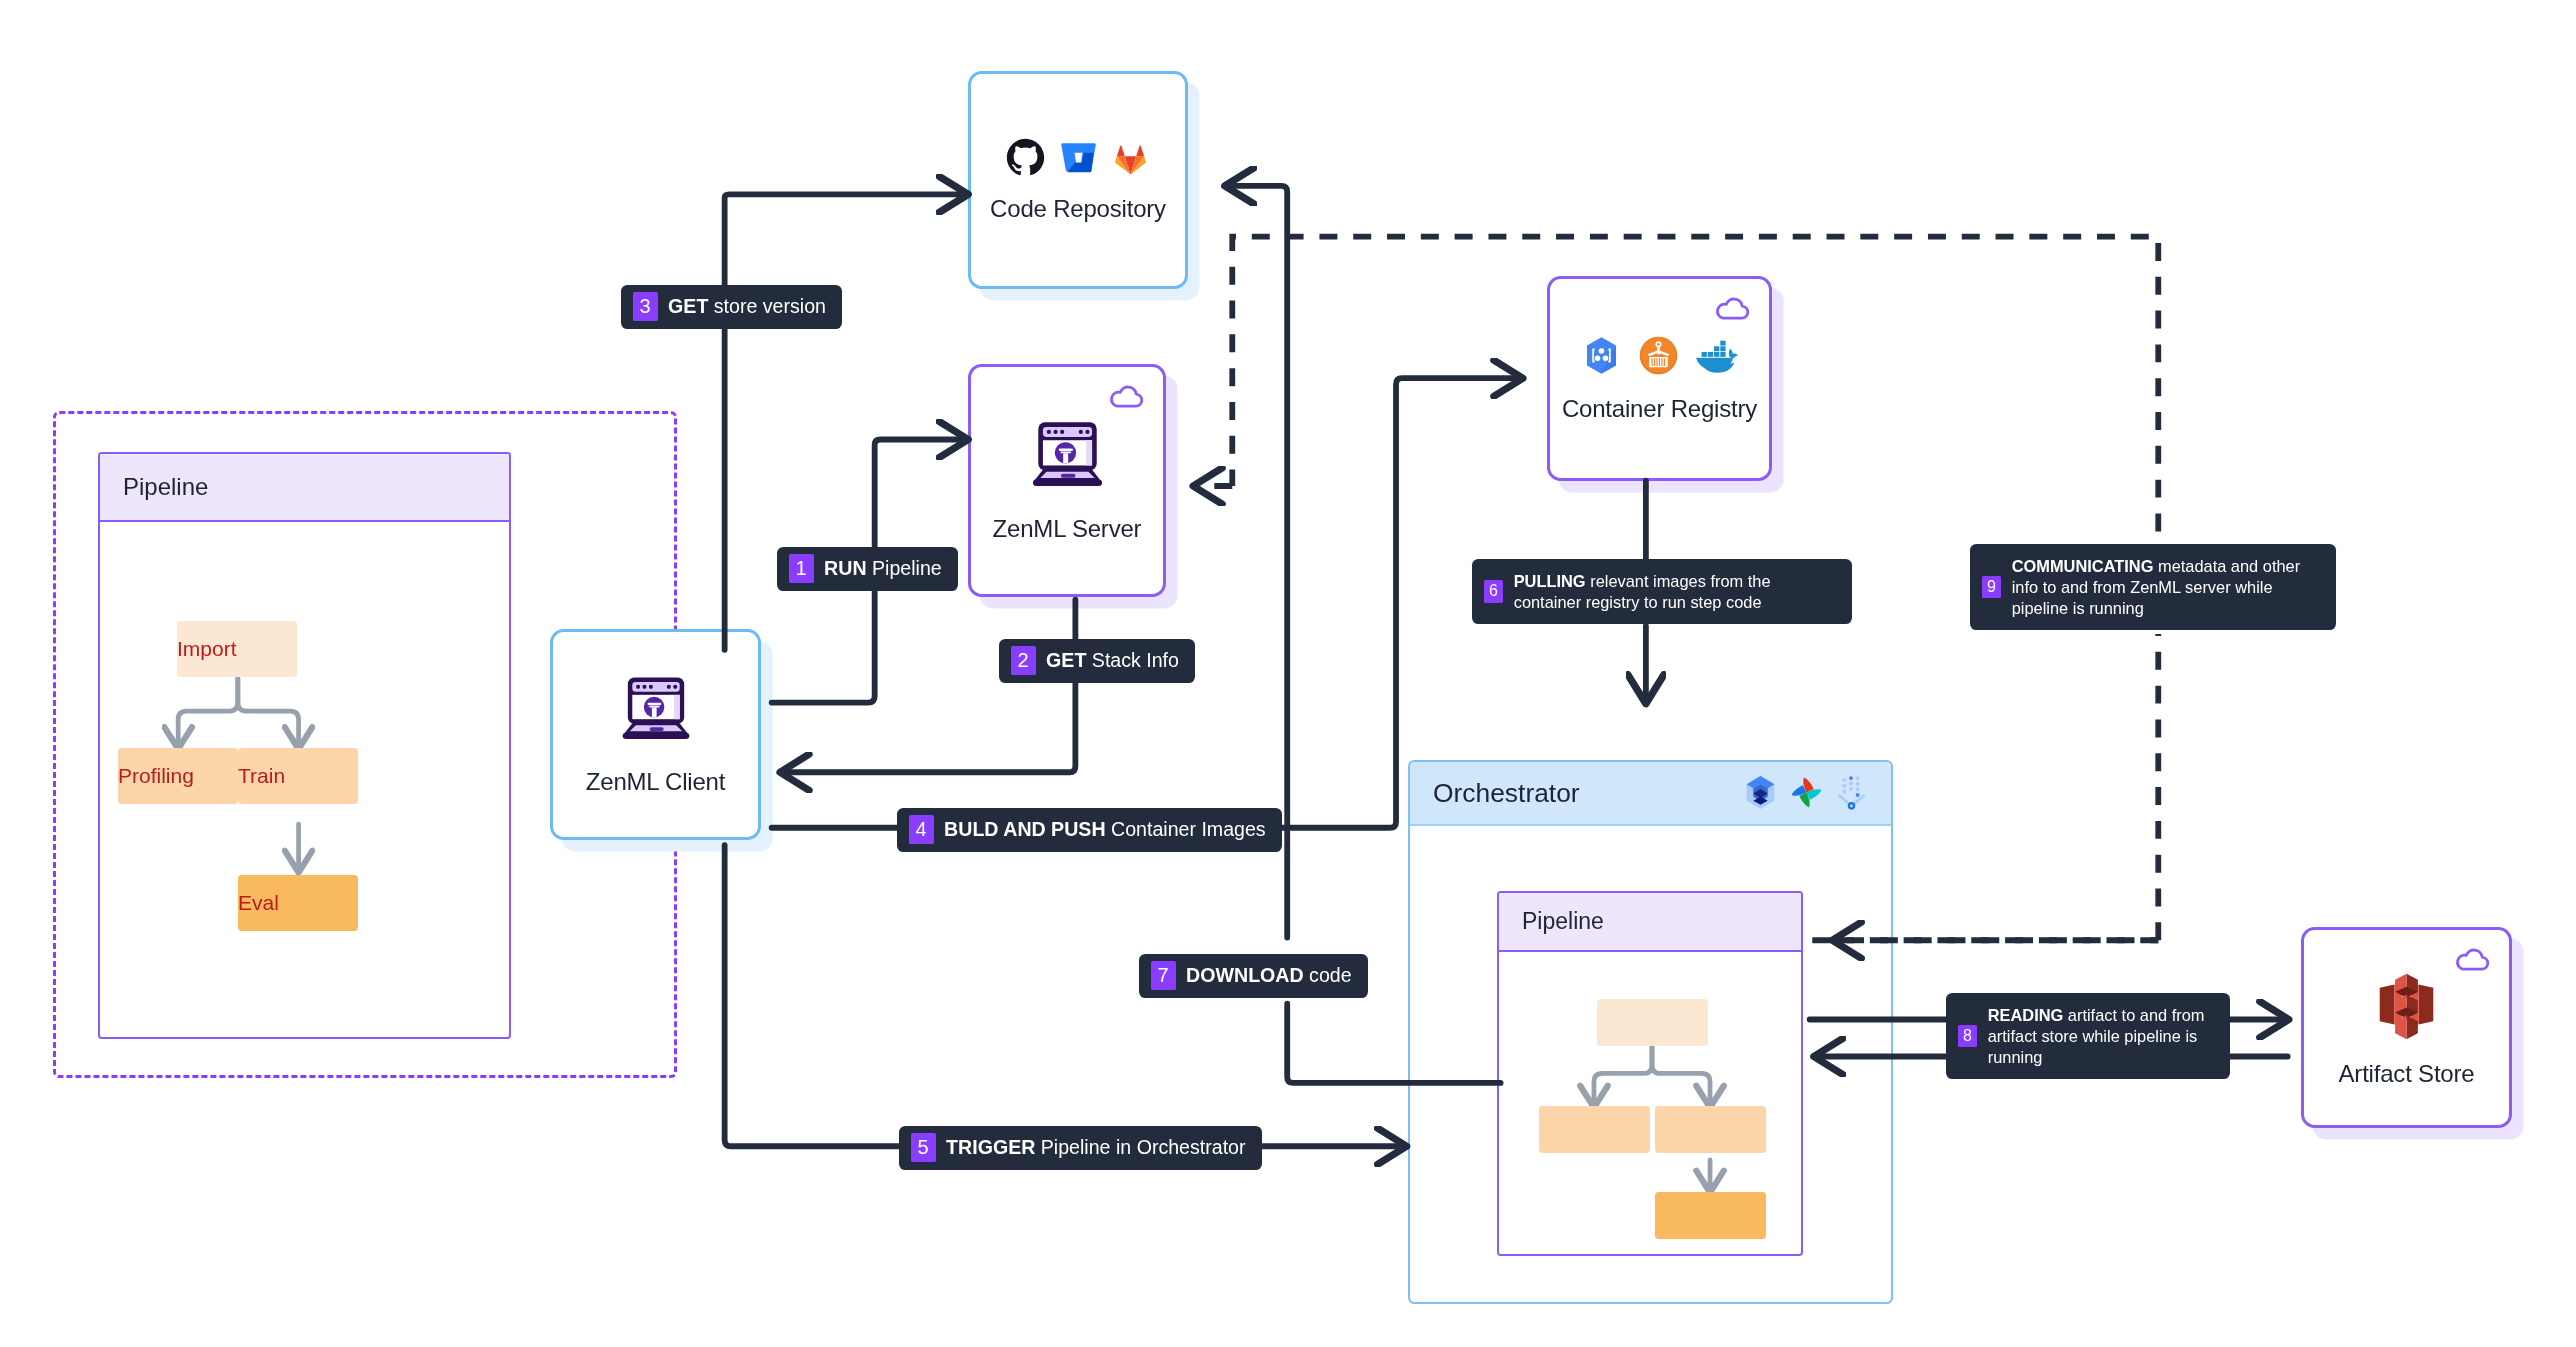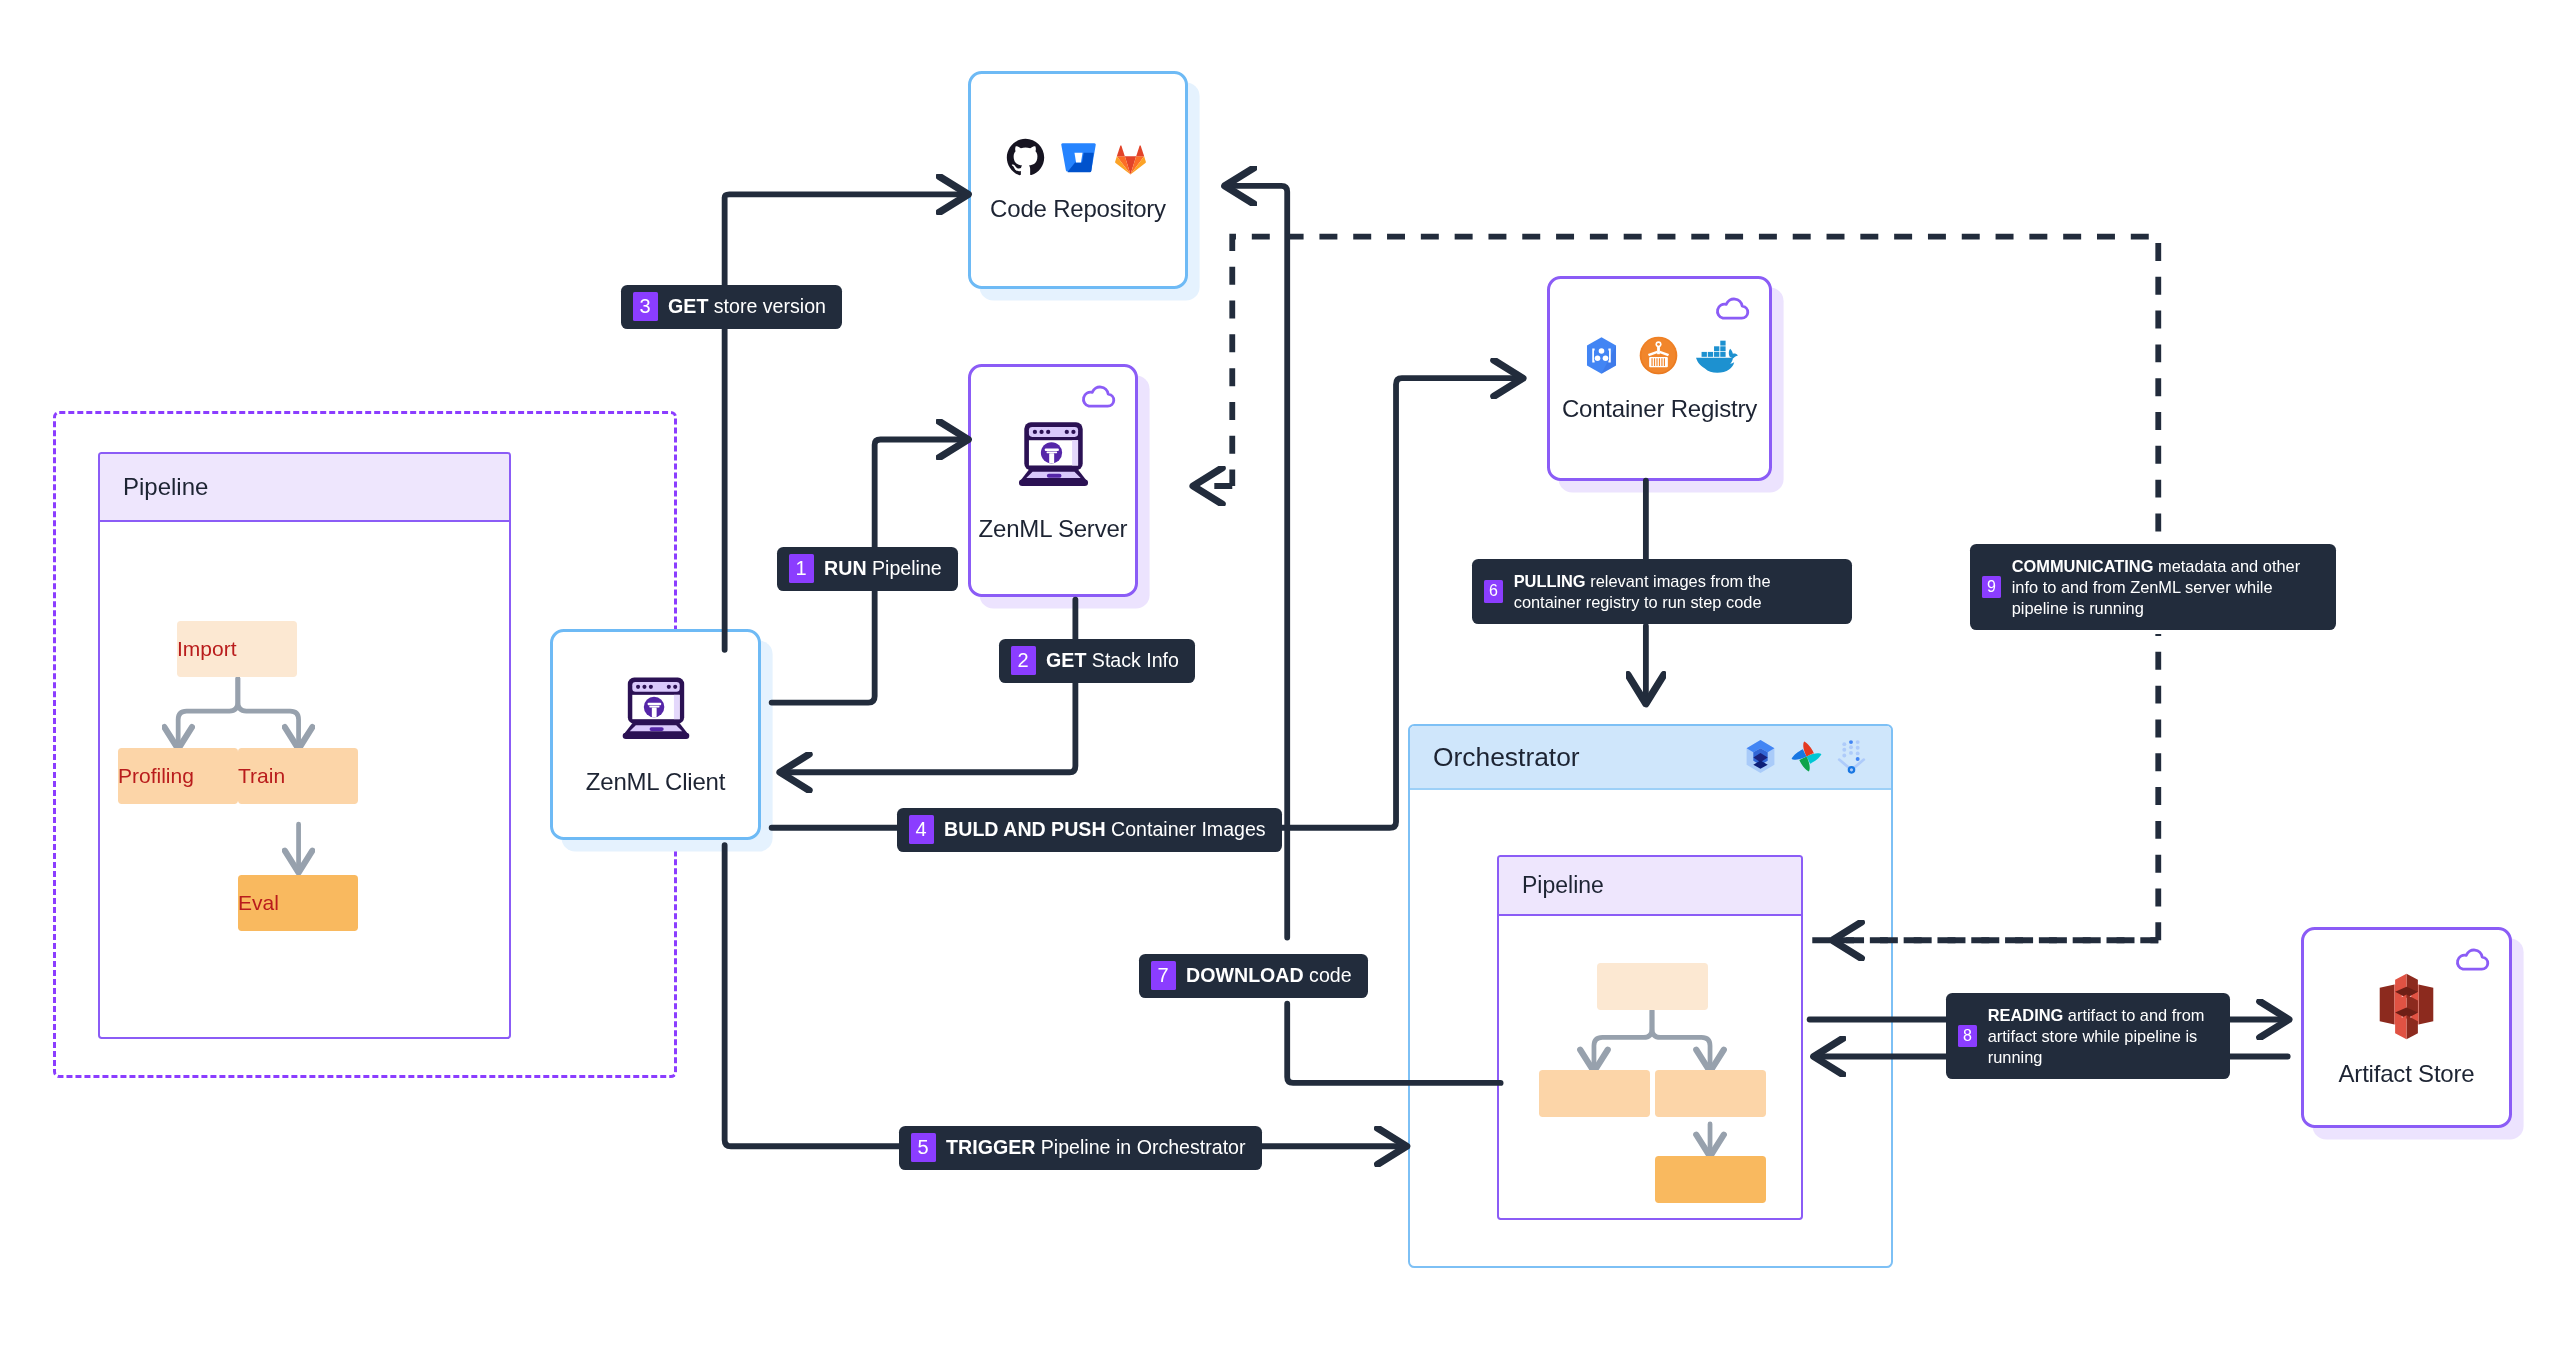--- a/index.html
+++ b/index.html
@@ -197,21 +197,21 @@
             <path fill="#fc6d26" d="M12 22.5 15.5 11.3h4.9L12 22.5Z"></path>
             <path fill="#fca326" d="M20.4 11.3l1.05 3.3c.1.3-.01.64-.27.83L12 22.5l8.4-11.2Z"></path>
             <path fill="#e24329" d="M20.4 11.3h-4.9l2.1-6.5c.11-.33.58-.33.69 0l2.11 6.5Z"></path>
           </svg>
         </span>
       </div>
       <div class="card-label">Code Repository</div>
     </div>
   </div>
 
-  <div class="card purple" style="left:968px; top:364px; width:170px; height:233px;">
+  <div class="card purple" style="left:968px; top:364px; width:198px; height:233px;">
     <div class="shadow-layer"></div>
     <div class="body">
       <span class="cloud-badge">
         <svg width="37" height="26.4" viewBox="0 0 34 22">
             <path d="M8.2 20.2h17.3a5.6 5.6 0 0 0 .4-11.18 7.6 7.6 0 0 0-14.6-1.6 5.8 5.8 0 0 0-3.1 12.78Z" fill="none" stroke="#8b5cf6" stroke-width="2.6" stroke-linejoin="round"></path>
           </svg>
       </span>
       <span>
         <svg width="85" height="79" viewBox="0 0 128 118">
           <rect x="20" y="6" width="88" height="72" rx="10" fill="#2b1154"></rect>
@@ -355,21 +355,21 @@
           <path fill="#6e1f16" d="M19.5 34 L28 38.5 36.5 34 28 30.3 Z"></path>
 
           <path fill="#8c2a1e" d="M28 36 L36.5 40.5 v9 L28 54 Z"></path>
           <path fill="#e05243" d="M28 36 L19.5 40.5 v9 L28 54 Z"></path>
         </svg>
       </span>
       <div class="card-label">Artifact Store</div>
     </div>
   </div>
 
-  <div class="orch-box" style="left:1408px; top:724px; width:485px; height:544px;">
+  <div class="orch-box" style="left:1408px; top:760px; width:485px; height:544px;">
     <div class="orch-head" style="height:64px;">
       <span class="title">Orchestrator</span>
       <span style="display:flex; align-items:center; gap:8.5px;">
         <span>
           <svg width="37" height="37" viewBox="0 0 36 36">
             <path fill="#8ab4f8" d="M18 2 4.5 10v16L18 34l13.5-8V10L18 2Z" opacity=".55"></path>
             <path fill="#4285f4" d="M18 2 4.5 10l6.5 3.8L18 9.9l7 3.9 6.5-3.8L18 2Z"></path>
             <path fill="#3367d6" d="M11 13.8 18 9.9l7 3.9v8.4l-7 4-7-4v-8.4Z"></path>
             <path fill="#1a237e" d="M18 14.5 25 19l-7 4.5L11 19l7-4.5Z"></path>
             <path fill="#0d1e78" d="M11 26 18 22l7 4-7 4-7-4Z"></path>

